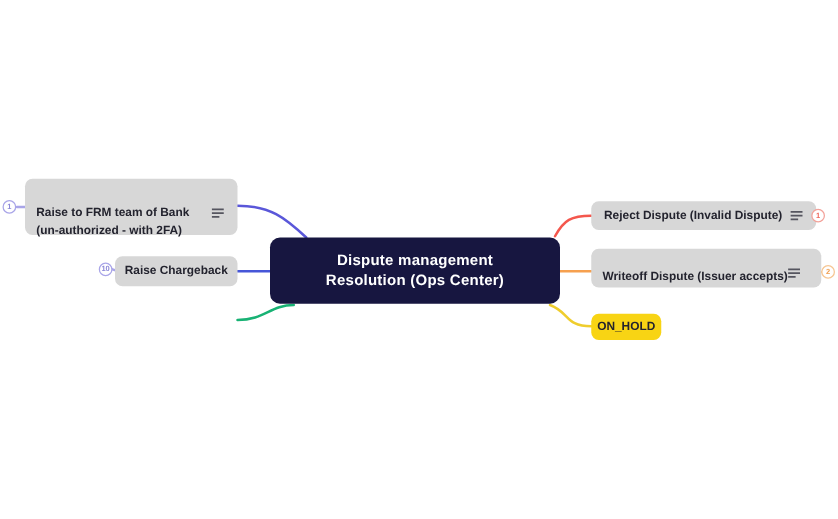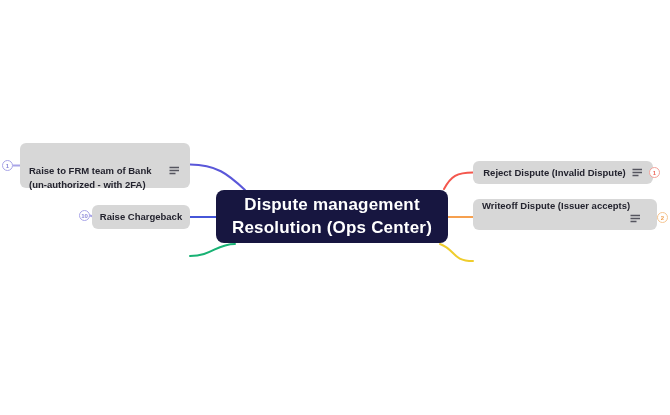--- a/index.html
+++ b/index.html
@@ -27,39 +27,39 @@
   .node.gray{background:#d7d7d7;}
   .node.yellow{background:#f8d414;}
 
   .central{
     position:absolute;
     left:216px;top:190px;width:232px;height:53px;
     background:#171640;
     border-radius:8px;
     display:flex;flex-direction:column;align-items:center;justify-content:center;
     color:#ffffff;
-    font-size:17px;font-weight:600;
+    font-size:12px;font-weight:600;
     line-height:1.3;
     letter-spacing:.2px;
   }
 
   .node-frm{
     left:20px;top:143px;width:170px;height:45px;
     justify-content:flex-start;
     padding:21px 26px 7px 9px;
     text-align:left;
     align-items:flex-start;
   }
   .node-chargeback{left:92px;top:205px;width:98px;height:24px;}
   .node-retrieval{left:85px;top:243px;width:105px;height:25px;}
   .node-reject{left:473px;top:161px;width:180px;height:23px;padding:0 8px;}
   .node-writeoff{
     left:473px;top:199px;width:184px;height:31px;
     justify-content:flex-start;
-    padding:0 26px 5px 9px;
+    padding:16px 26px 5px 9px;
     text-align:left;
     align-items:flex-start;
   }
   .node-onhold{left:473px;top:251px;width:56px;height:21px;}
 
   .notes-icon{display:inline-flex;align-items:center;}
   .notes-icon.abs{position:absolute;}
   .node-frm .notes-icon.abs{right:10px;bottom:13px;}
   .node-writeoff .notes-icon.abs{right:16px;bottom:7px;}
   .node-reject .notes-icon{margin-left:6px;}
@@ -142,14 +142,17 @@
     <span class="notes-icon abs">
       <svg width="11" height="9" viewBox="0 0 11 9">
           <path d="M0.5 1.5 H10 M0.5 4.5 H10 M0.5 7.5 H6.5" stroke="#55555f" stroke-width="1.3" fill="none"></path>
         </svg>
     </span>
   </div>
   <div class="badge orange badge-writeoff">
     <span>2</span>
   </div>
 
+  <div class="node yellow node-onhold">
+    <span>ON_HOLD</span>
+  </div>
 
 </div>
 
 </body></html>

